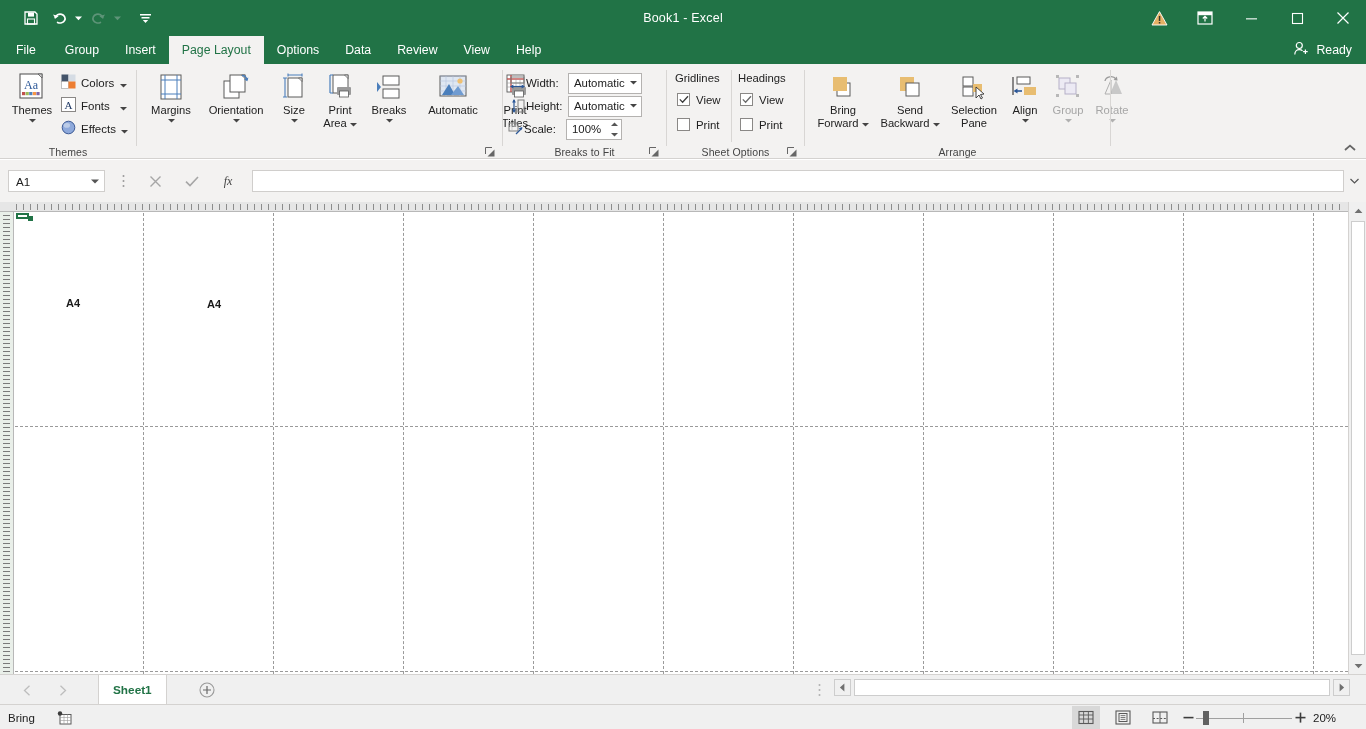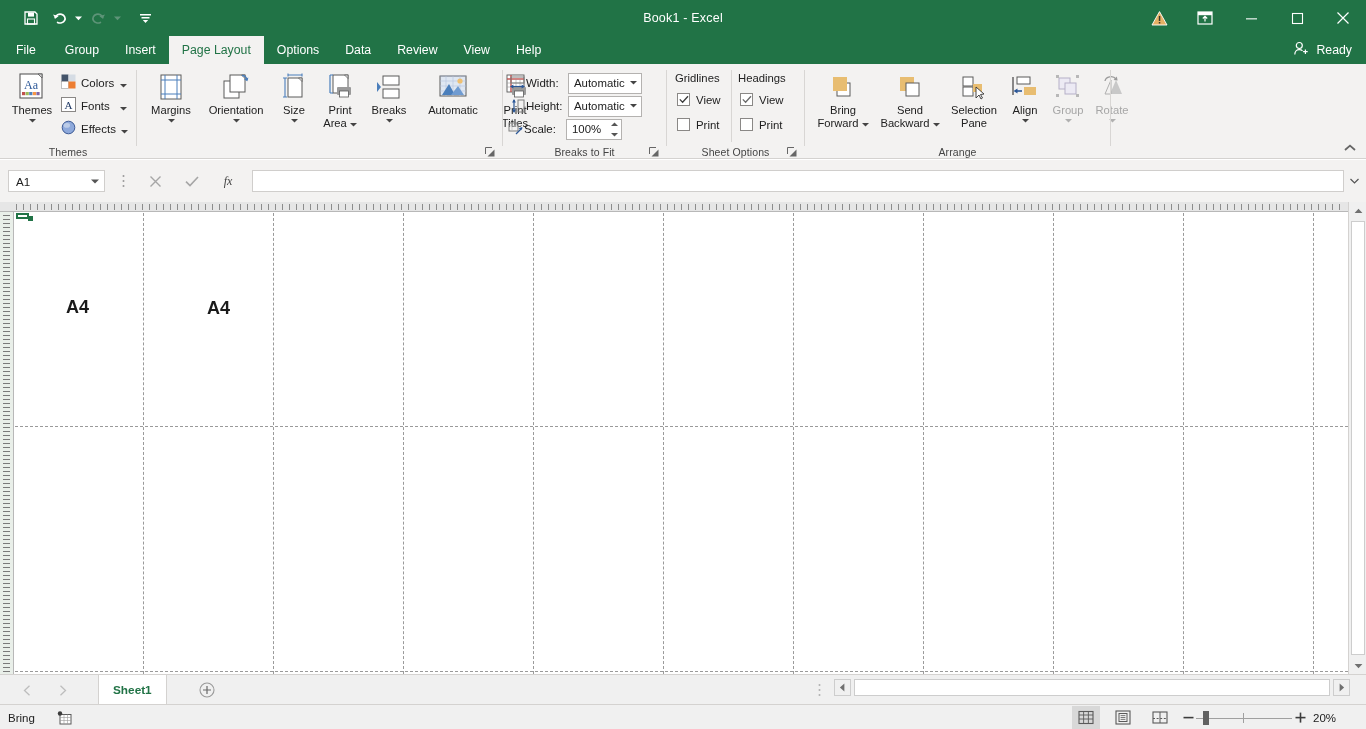--- a/index.html
+++ b/index.html
@@ -189,21 +189,21 @@
   }
   .pbv {
     position: absolute; top: 0; width: 0; height: 461px;
     border-left: 1px dashed #9a9a9a;
   }
   .pbh {
     position: absolute; left: 0; width: 1333px; height: 0;
     border-top: 1px dashed #9a9a9a;
   }
   .a4 {
-    position: absolute; font-size: 18px; font-weight: bold; color: #1a1a1a;
+    position: absolute; font-size: 11px; font-weight: bold; color: #1a1a1a;
   }
   .selcell {
     position: absolute; left: 16px; top: 11px; width: 13px; height: 6px;
     border: 2px solid #217346;
   }
   .selhandle {
     position: absolute; left: 28px; top: 14px; width: 5px; height: 5px;
     background: #217346;
   }
   .vscroll {

